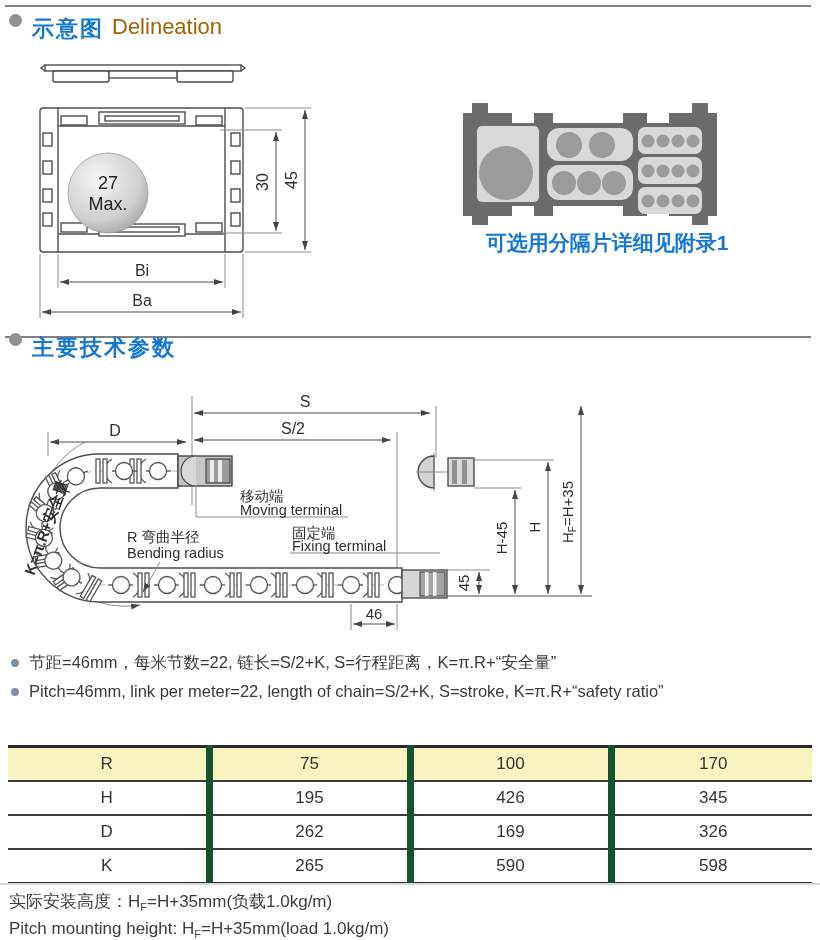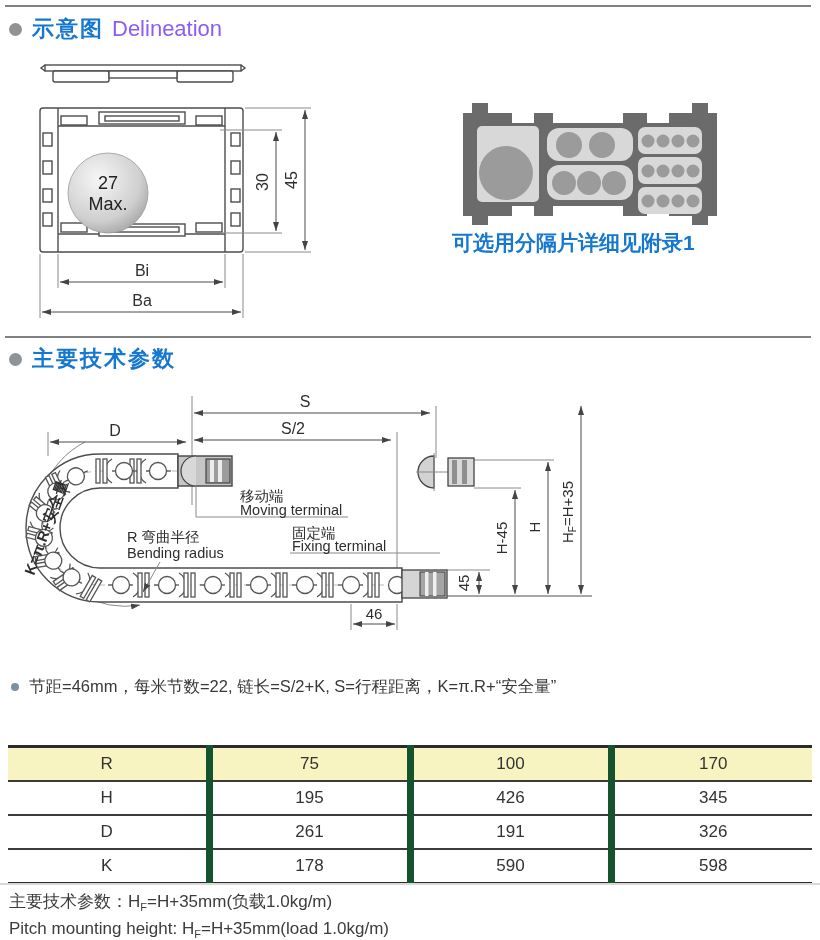--- a/index.html
+++ b/index.html
@@ -1,30 +1,30 @@
 <!DOCTYPE html>
 <html><head>
 <meta charset="utf-8">
 <style>
   html,body{margin:0;padding:0;background:#fff;}
   .page{position:relative;width:820px;height:940px;background:#fff;overflow:hidden;
         font-family:"Liberation Sans","DejaVu Sans",sans-serif;color:#3a3a3a;}
   .rule{position:absolute;left:5px;width:806px;height:2px;background:#7e8284;}
   .r1{top:5px}.r2{top:336px}
-  .sec-header{position:absolute;display:flex;align-items:center;}
-  .h1{left:9px;top:14px}.h2{left:9px;top:344px}
+  .sec-header{position:absolute;display:flex;}
+  .h1{left:9px;top:14px}.h2{left:9px;top:333px}
   .bullet-lg{width:13px;height:13px;border-radius:50%;background:#8f9396;flex:none;}
   .sec-zh{font-size:22px;font-weight:bold;color:#1677cf;letter-spacing:2px;margin-left:10px;}
-  .sec-en{font-size:22px;color:#8b5cf6;margin-left:8px;}
+  .sec-en{font-size:22px;color:#a16207;margin-left:8px;}
   .cross-svg{position:absolute;left:15px;top:55px;}
   .sep-svg{position:absolute;left:452px;top:96px;}
-  .sep-note{position:absolute;left:452px;top:229px;width:310px;
+  .sep-note{position:absolute;left:452px;top:229px;width:310px;text-align:center;
             font-size:21px;font-weight:bold;color:#1677cf;}
   .chain-svg{position:absolute;left:0;top:380px;}
-  .note{position:absolute;left:11px;display:flex;align-items:center;font-size:16.5px;color:#393939;margin-top:24px;}
+  .note{position:absolute;left:11px;display:flex;align-items:center;font-size:16.5px;color:#393939;}
   .note .bullet-sm{width:8px;height:8px;border-radius:50%;background:#7e90a4;flex:none;margin-right:10px;}
   .note1{top:652px}.note2{top:682px}
   table.tech{position:absolute;left:8px;top:745px;width:804px;border-collapse:collapse;
              font-size:17px;color:#333;border-top:3px solid #2b2b2b;}
   .tech th,.tech td{height:30px;text-align:center;font-weight:normal;border-left:7px solid #14532d;}
   .tech th:first-child,.tech td:first-child{border-left:none;}
   .tech th{background:#f8f4c2;}
   .tech tr{border-bottom:2px solid #3b3b3b;}
   .tech tbody tr:last-child{border-bottom:3px solid #2b2b2b;}
   .tech col{width:25%;}
@@ -306,20 +306,24 @@
         <line x1="397" y1="224" x2="397" y2="250"></line>
     </g>
     <line class="dim" x1="353" y1="244" x2="395" y2="244" marker-start="url(#asv)" marker-end="url(#ae)"></line>
     <text class="dimt" x="374" y="239" text-anchor="middle">46</text>
   </svg>
 
   <div class="note note1">
     <span class="bullet-sm"></span>
     <span>节距=46mm，每米节数=22, 链长=S/2+K, S=行程距离，K=π.R+“安全量”</span>
   </div>
+  <div class="note note2">
+    <span class="bullet-sm"></span>
+    <span>Pitch=46mm, link per meter=22, length of chain=S/2+K, S=stroke, K=π.R+“safety ratio”</span>
+  </div>
 
   <table class="tech">
     <colgroup>
         <col>
         <col>
         <col>
         <col>
       </colgroup>
     <thead>
       <tr>
@@ -331,31 +335,31 @@
     </thead>
     <tbody>
       <tr>
         <td>H</td>
         <td>195</td>
         <td>426</td>
         <td>345</td>
       </tr>
       <tr>
         <td>D</td>
-        <td>261</td>
-        <td>191</td>
+        <td>262</td>
+        <td>169</td>
         <td>326</td>
       </tr>
       <tr>
         <td>K</td>
-        <td>178</td>
+        <td>265</td>
         <td>590</td>
         <td>598</td>
       </tr>
     </tbody>
   </table>
 
   <div class="footer">
-    <div><span>主要技术参数：H</span><sub>F</sub><span>=H+35mm(负载1.0kg/m)</span></div>
+    <div><span>实际安装高度：H</span><sub>F</sub><span>=H+35mm(负载1.0kg/m)</span></div>
     <div><span>Pitch mounting height: H</span><sub>F</sub><span>=H+35mm(load 1.0kg/m)</span></div>
   </div>
 
 </div>
 
 </body></html>

